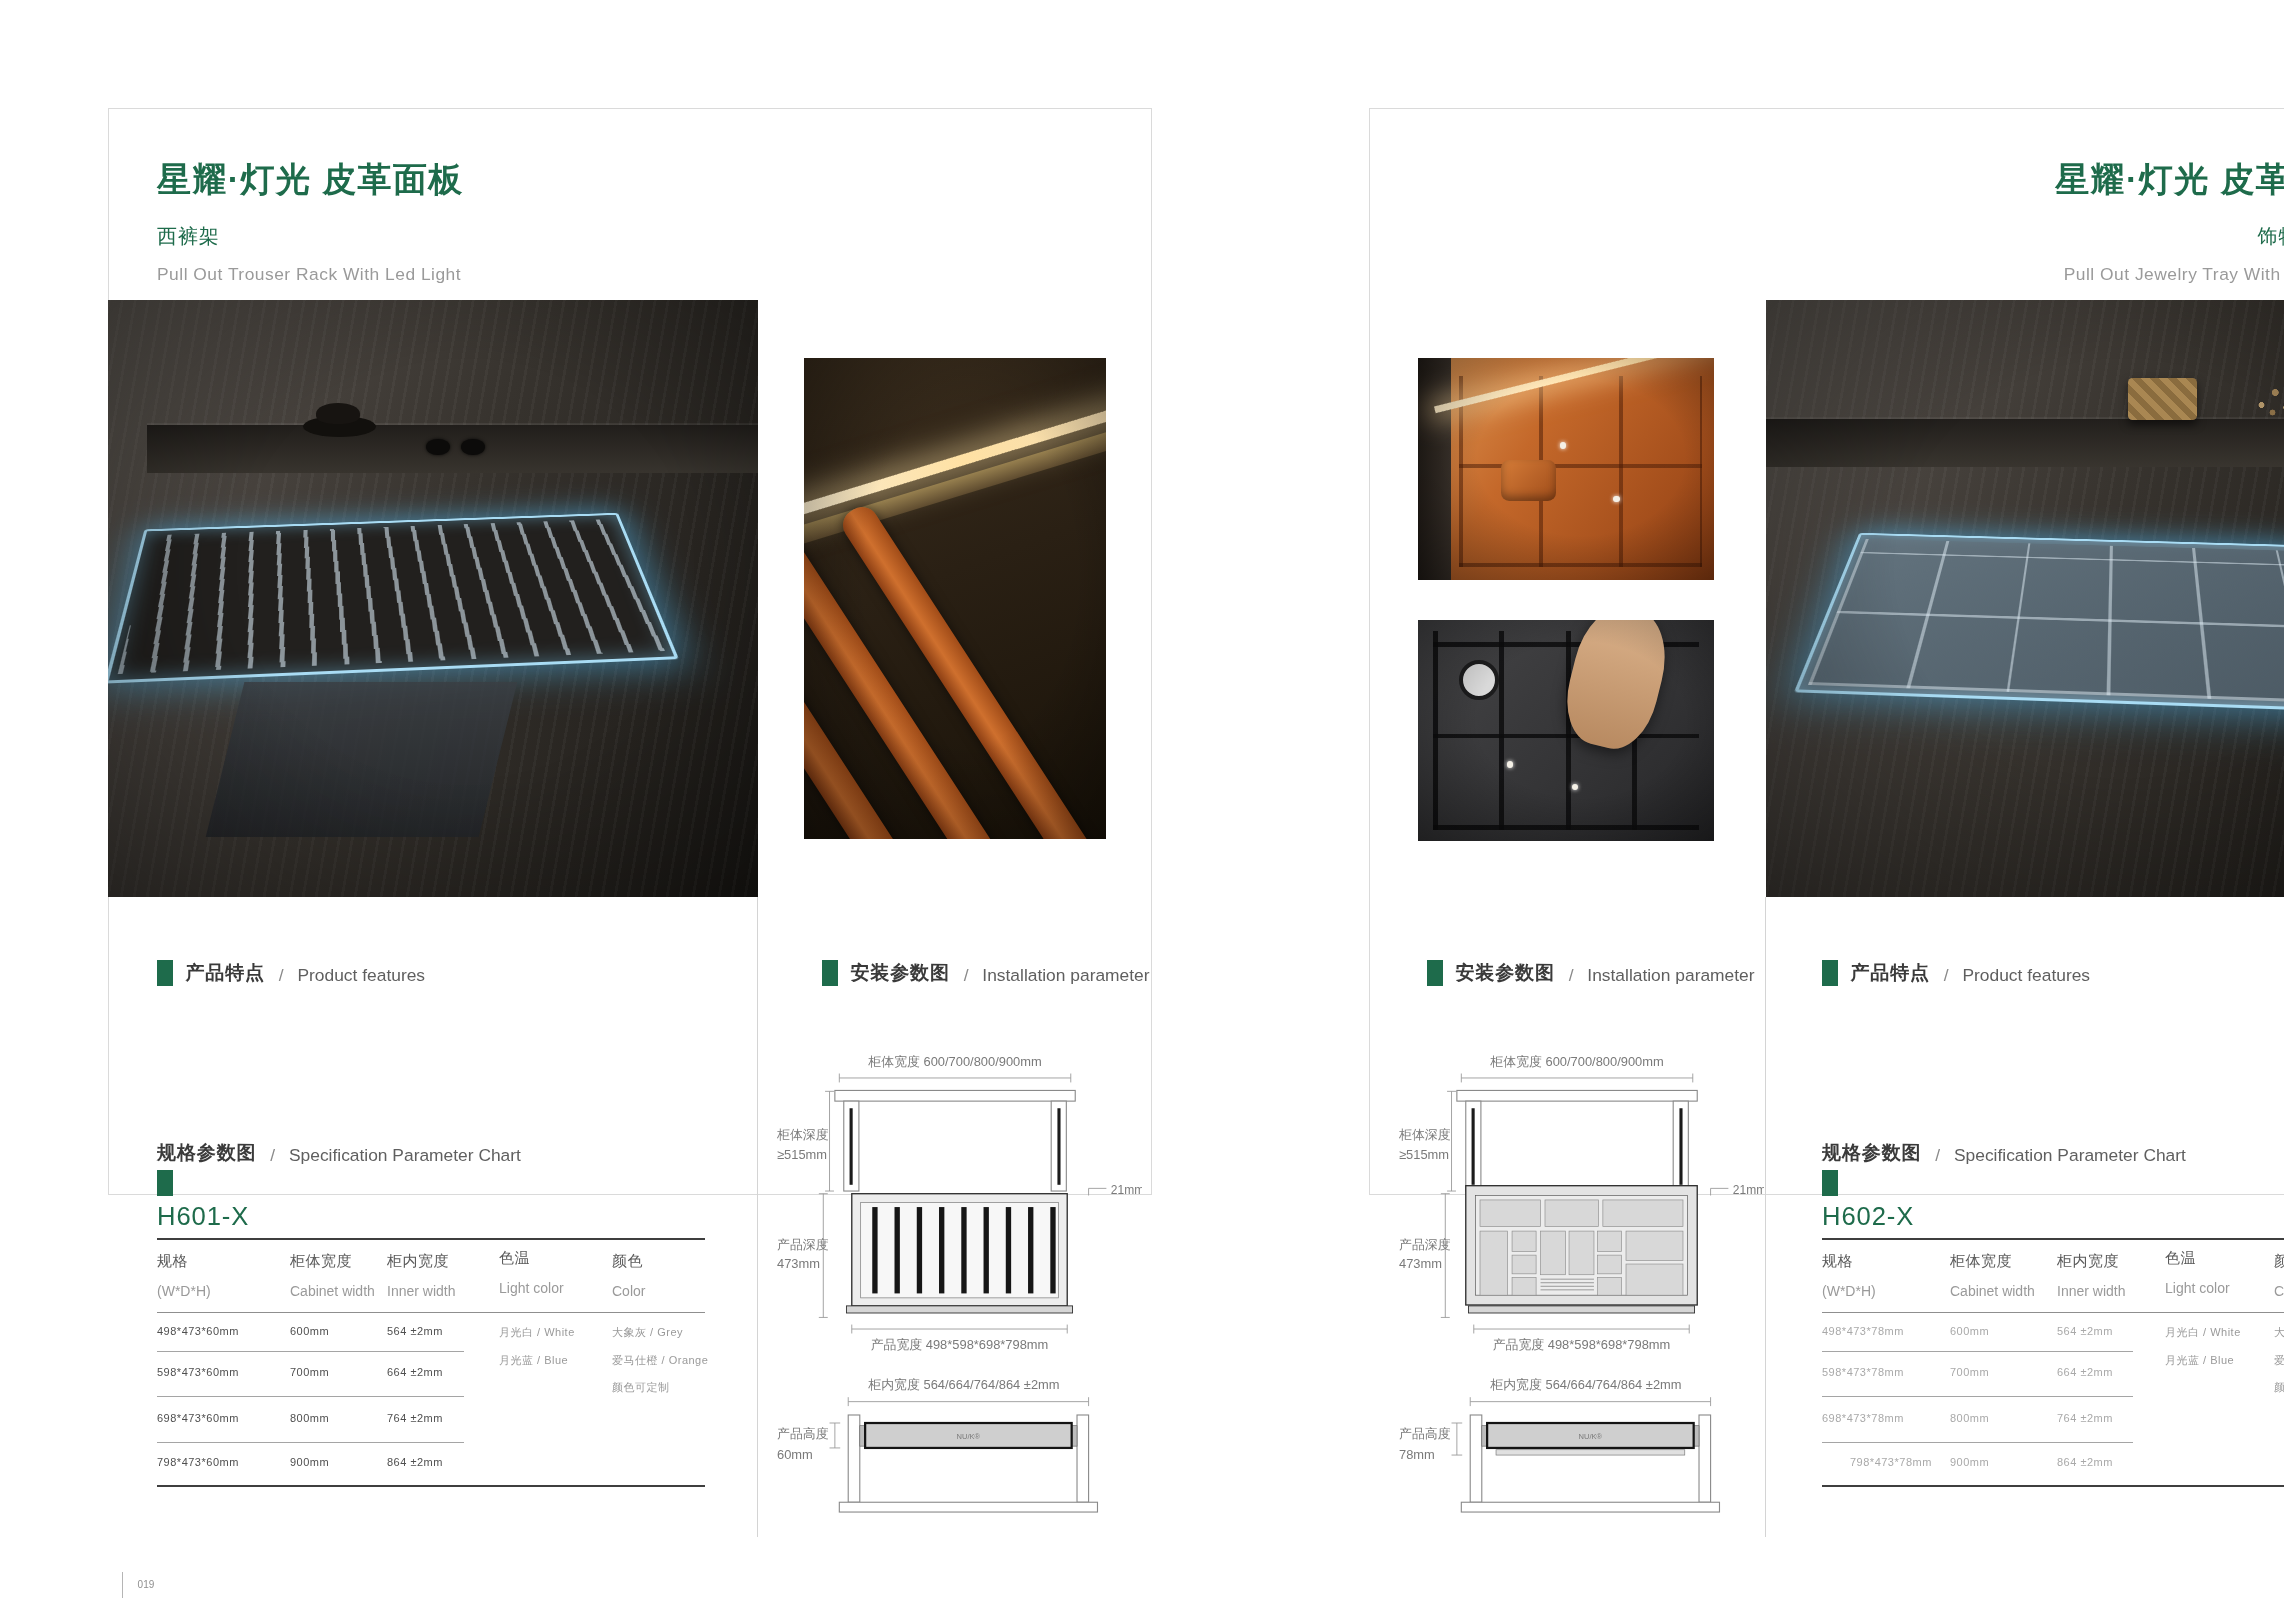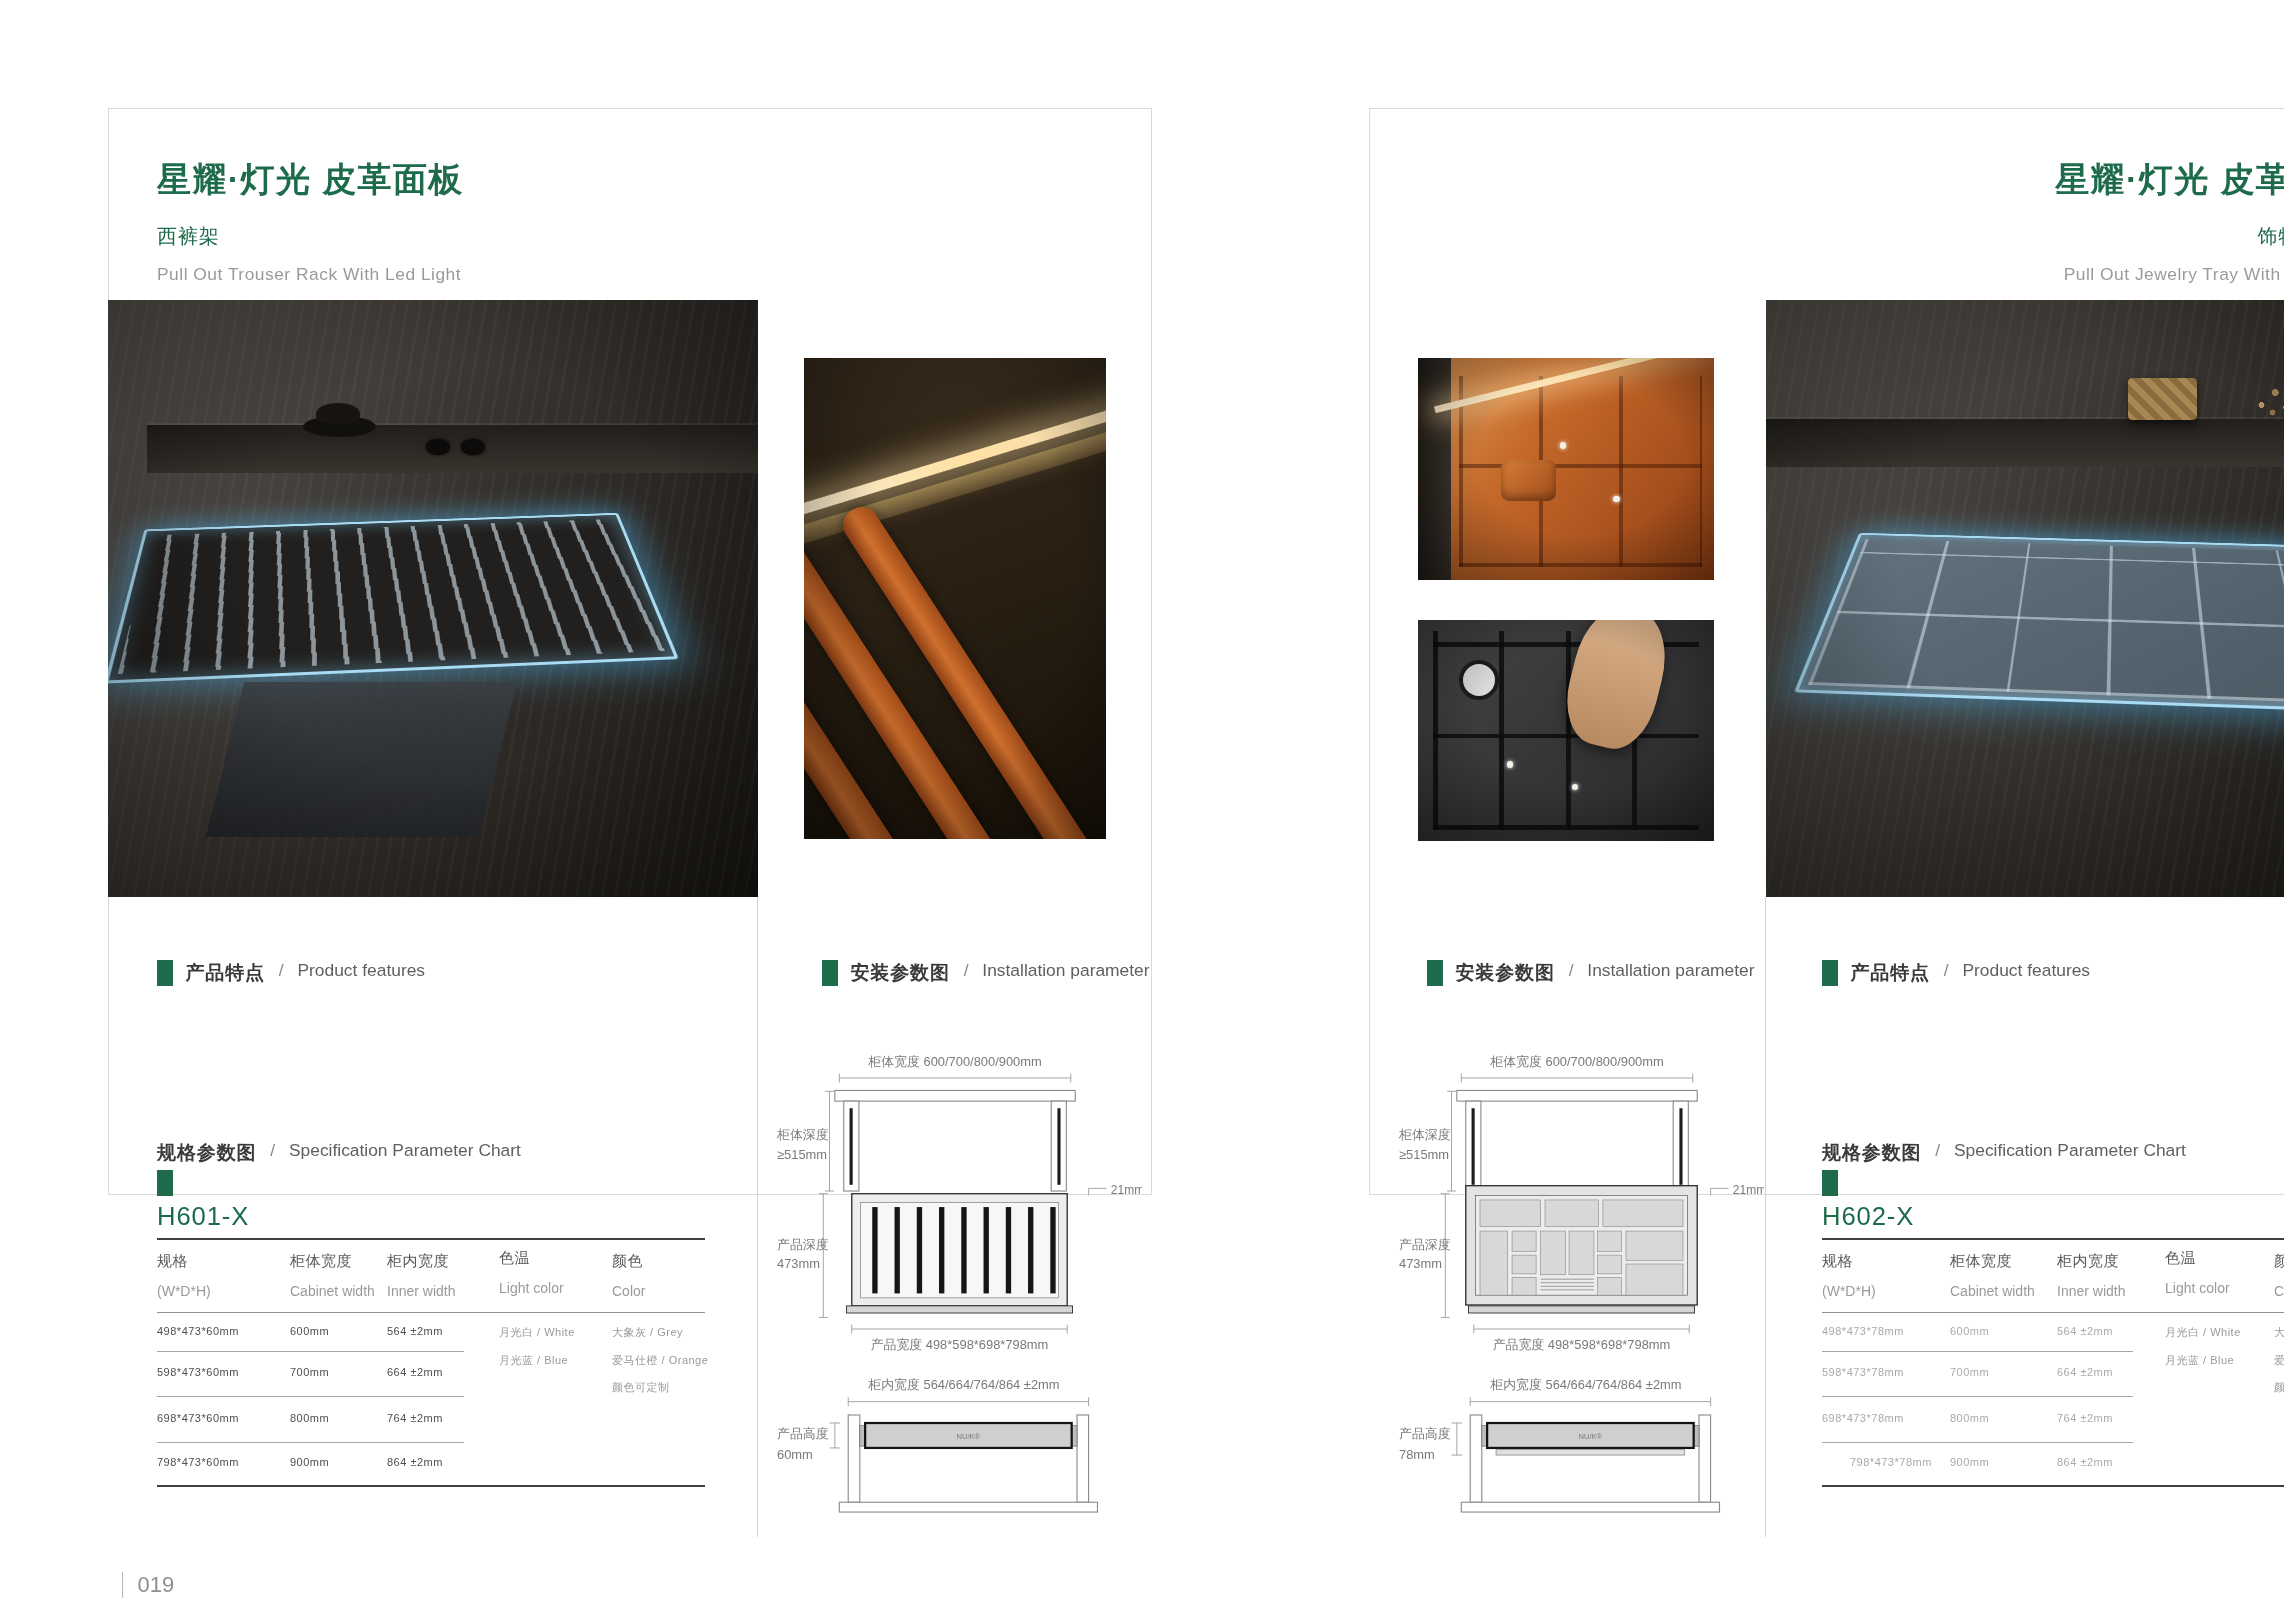--- a/index.html
+++ b/index.html
@@ -12,21 +12,21 @@
 
   
   .hdr{position:absolute;top:48px;}
   .hdr.left{left:48px;text-align:left;}
   .hdr.right{right:48px;text-align:right;}
   .title{font-size:34px;font-weight:600;color:#1E6B4B;letter-spacing:1.4px;}
   .subtitle{margin-top:20px;font-size:20px;font-weight:500;color:#1E6B4B;letter-spacing:0.9px;}
   .sub-en{margin-top:13.7px;font-size:17.4px;color:#9a9a9a;letter-spacing:0.5px;}
 
   
-  .sec{position:absolute;display:flex;align-items:flex-start;gap:12px;}
+  .sec{position:absolute;display:flex;align-items:flex-end;gap:12px;}
   .sq{width:16.4px;height:25.6px;background:#1E6B4B;flex:none;}
   .sec-zh{font-size:19px;font-weight:700;color:#3a3a3a;letter-spacing:0.9px;}
   .sec-sep{font-size:17.4px;color:#8a8a8a;margin:0 1.8px;}
   .sec-en{font-size:17.4px;color:#5f5f5f;}
 
   
   .feat{position:absolute;font-size:15.5px;color:#7c7c7c;line-height:34px;letter-spacing:0.5px;}
   .feat .it{display:flex;align-items:center;}
   .feat .it::before{content:"·";margin-right:7.3px;color:#7c7c7c;font-weight:700;}
 
@@ -46,21 +46,21 @@
   #page-left .td.dim{color:#4f4f4f;}
   #page-right .td.dim{color:#a9a9a9;}
   .td.opt{color:#9a9a9a;}
 
   
   .diagram{position:absolute;}
   .diagram svg text{font-family:"Liberation Sans","DejaVu Sans",sans-serif;fill:#7a7a7a;}
 
   
   .vdiv{position:absolute;width:1.4px;background:#d4d4d4;}
-  .pageno{position:absolute;top:1572px;font-size:22px;color:#8f8f8f;height:25.6px;line-height:25.6px;}
+  .pageno{position:absolute;top:1572px;font-size:10px;color:#8f8f8f;height:25.6px;line-height:25.6px;}
   #pn-left{left:122px;border-left:1.4px solid #b5b5b5;padding-left:14.6px;}
 
   
   .photo{position:absolute;overflow:hidden;}
   .ph-base-dark{position:absolute;inset:0;
      background:linear-gradient(115deg,#5c5751 0%,#49443f 22%,#37332e 48%,#26231f 78%,#191714 100%);}
   .ph-grain{position:absolute;inset:0;
      background:repeating-linear-gradient(100deg,rgba(255,255,255,.035) 0 2.7px,rgba(0,0,0,0) 2.7px 12.8px);}
   .ph-shelf{position:absolute;left:6%;right:0;top:21%;height:8%;
      background:linear-gradient(#211e1b,#38342e);box-shadow:0 -1.8px 0 rgba(255,255,255,.08);}

